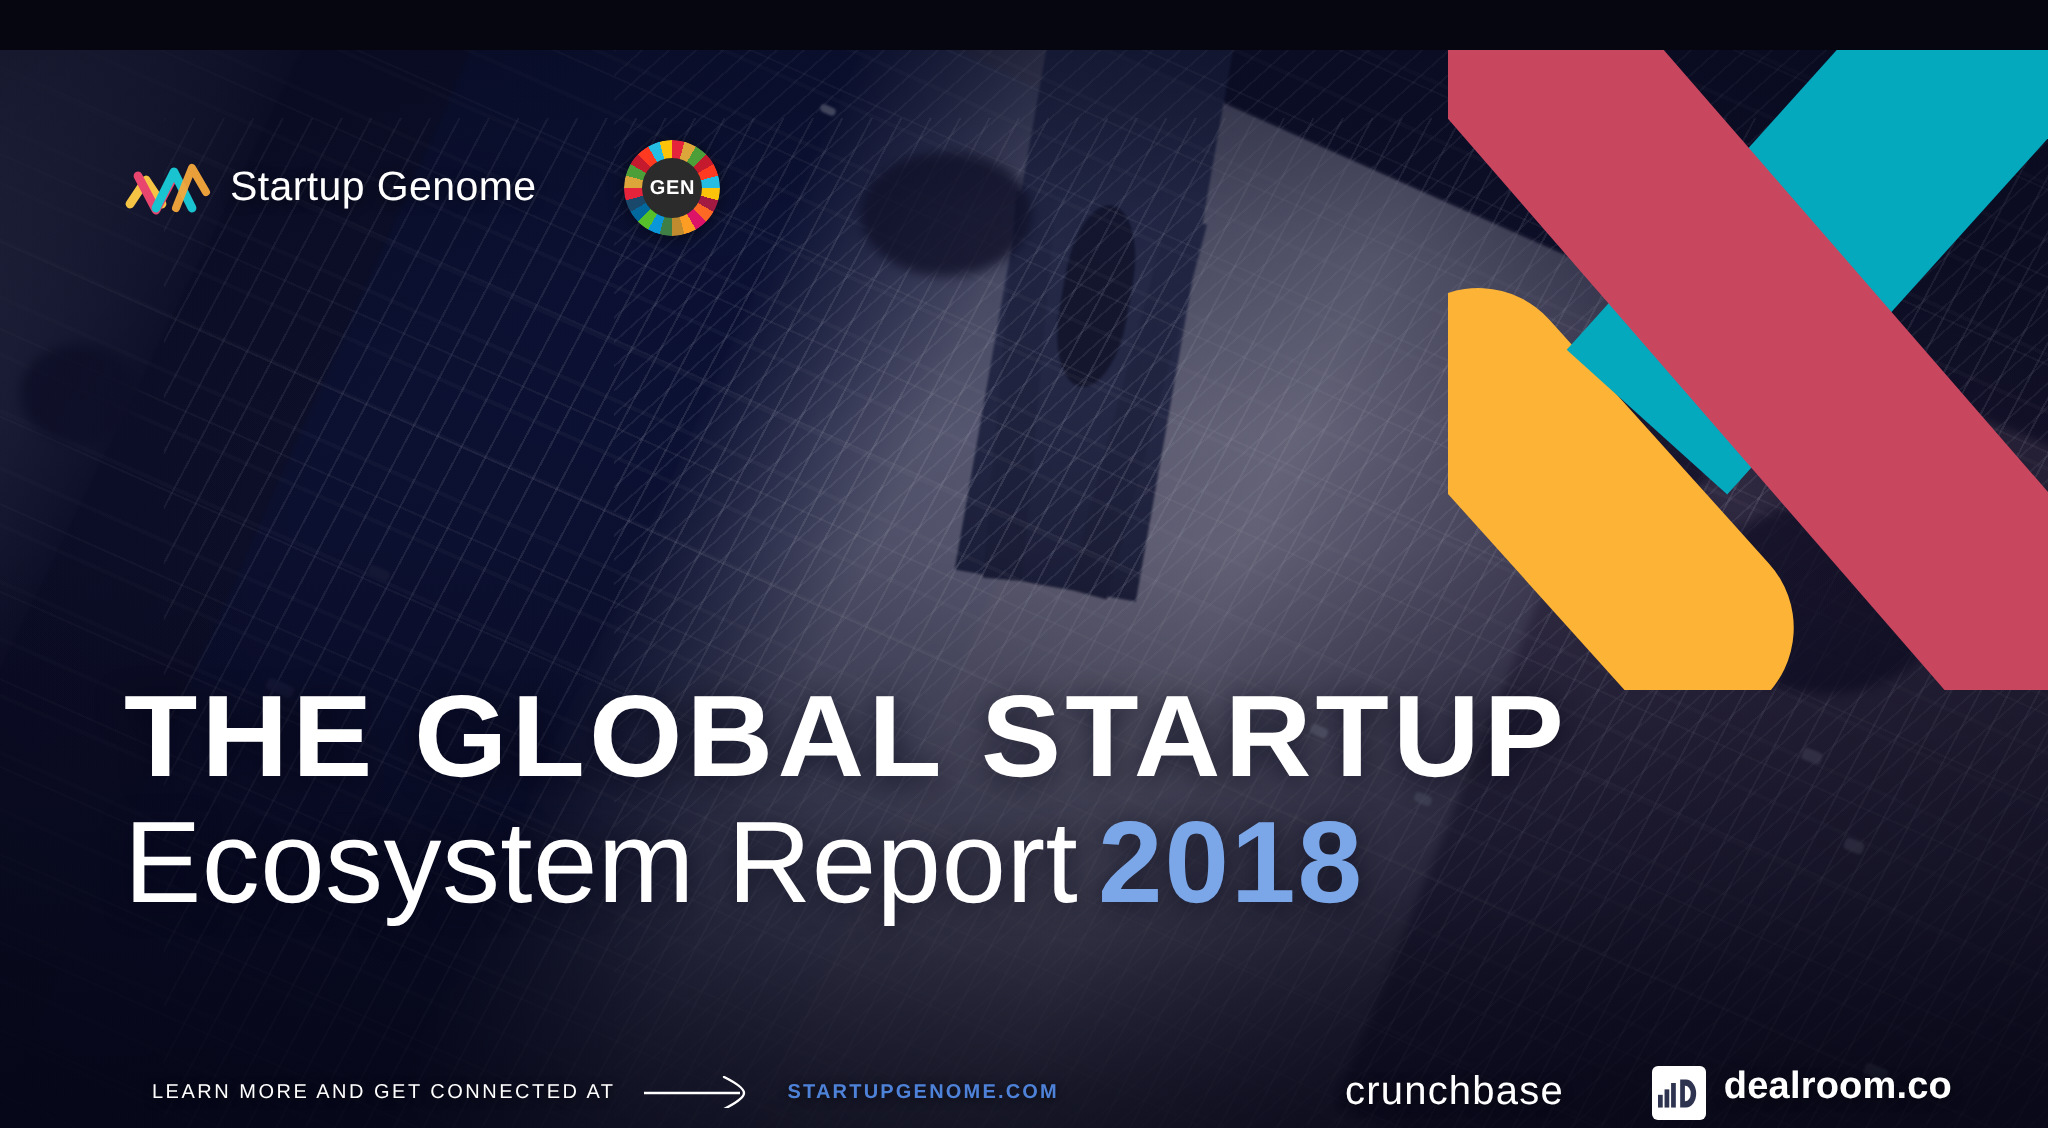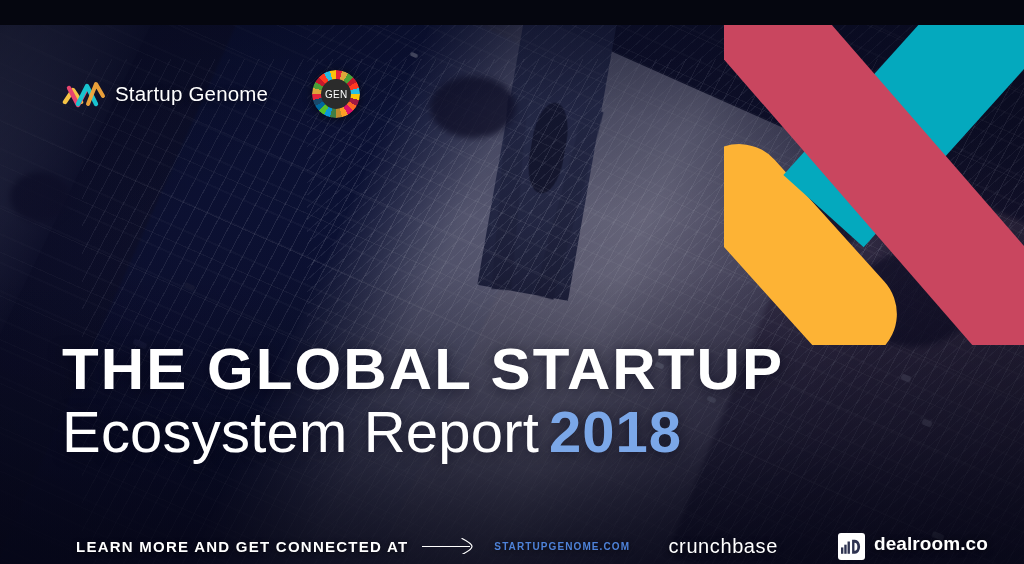--- a/index.html
+++ b/index.html
@@ -253,21 +253,21 @@
   .gen-ring { position:absolute; inset:0; border-radius:50%; overflow:hidden; }
   .gen-core {
     position:absolute; left:50%; top:50%;
     transform:translate(-50%,-50%);
     width:30px; height:30px;
     border-radius:50%;
     background:#2b2b2b;
     display:flex; align-items:center; justify-content:center;
   }
   .gen-core span{
-    color:#fff; font-size:10px; font-weight:400; letter-spacing:.3px;
+    color:#fff; font-size:10px; font-weight:700; letter-spacing:.3px;
     font-family:"Liberation Sans", sans-serif;
   }
 
   
   .titles { position:absolute; left:62px; top:314px; z-index:8; }
   .title-line1 {
     font-family:"Liberation Sans", sans-serif;
     font-weight:700;
     font-size:58px;
     line-height:1.02;
@@ -302,39 +302,39 @@
     width:100%; height:30px;
     z-index:8;
     display:flex; align-items:center;
   }
   .footer-left {
     position:absolute; left:76px;
     display:flex; align-items:center; gap:14px;
   }
   .learn-more {
     color:#ffffff;
-    font-size:15px;
-    font-weight:700;
+    font-size:10px;
+    font-weight:400;
     letter-spacing:1.25px;
     white-space:nowrap;
     text-shadow:0 1px 5px rgba(0,0,0,.65);
   }
   .arrow { width:58px; height:16px; flex:none; }
   .site-url {
     color:var(--url,#4E82D8);
     font-size:10px;
     font-weight:700;
     letter-spacing:1.1px;
     white-space:nowrap;
     text-shadow:0 1px 5px rgba(0,0,0,.6);
   }
 
   .footer-partners {
-    position:absolute; right:36px;
-    display:flex; align-items:center; gap:60px;
+    position:absolute; right:48px;
+    display:flex; align-items:center; gap:44px;
   }
   .crunchbase {
     color:#ffffff;
     font-size:20px;
     font-weight:400;
     letter-spacing:.6px;
     white-space:nowrap;
     text-shadow:0 1px 6px rgba(0,0,0,.55);
   }
   .dealroom { display:flex; align-items:flex-start; gap:9px; }

